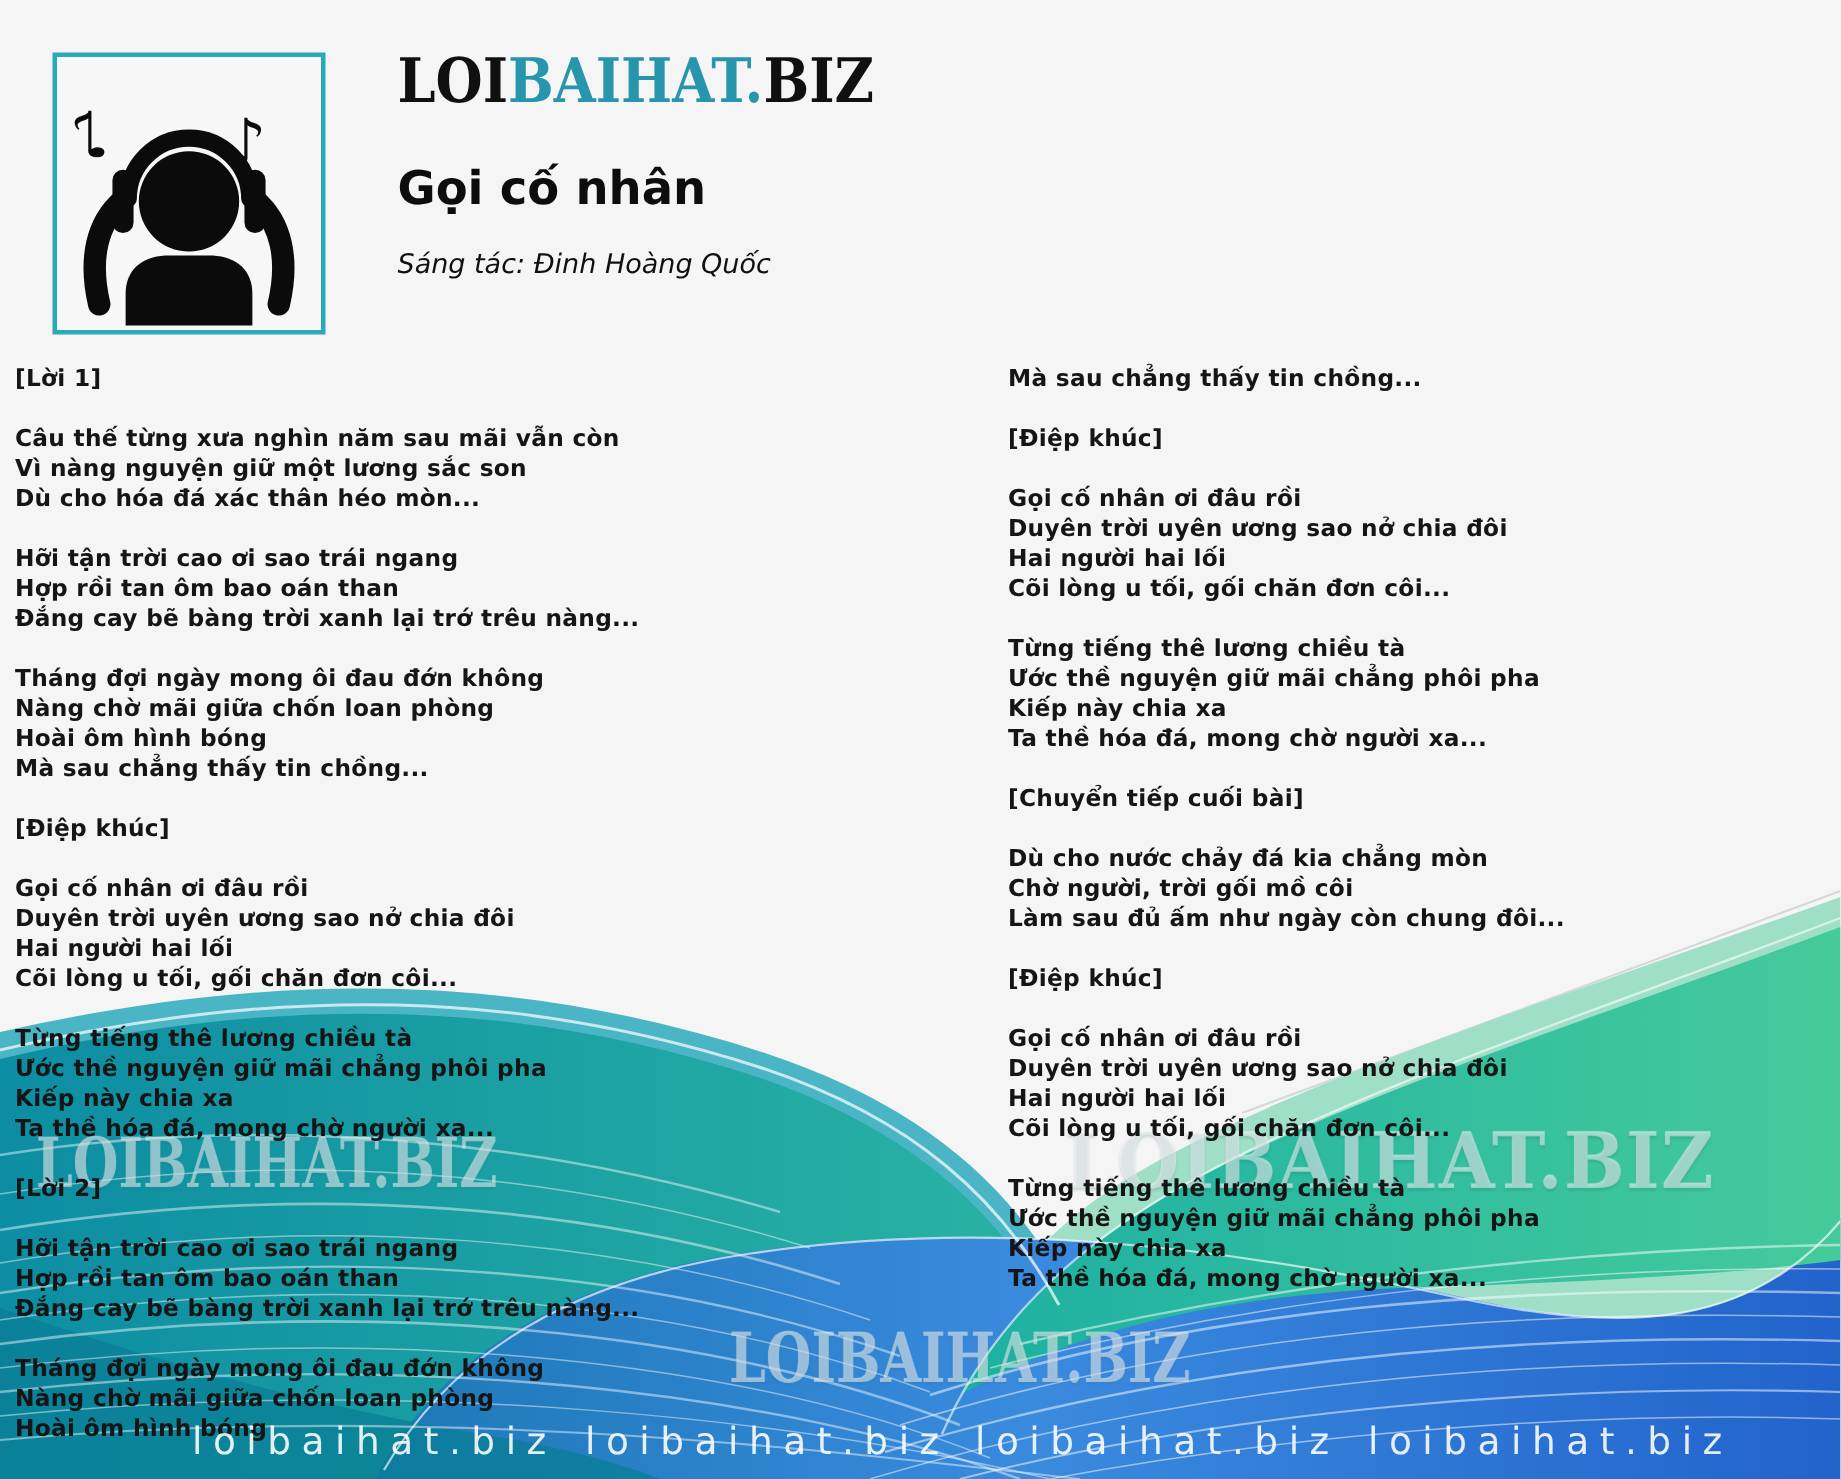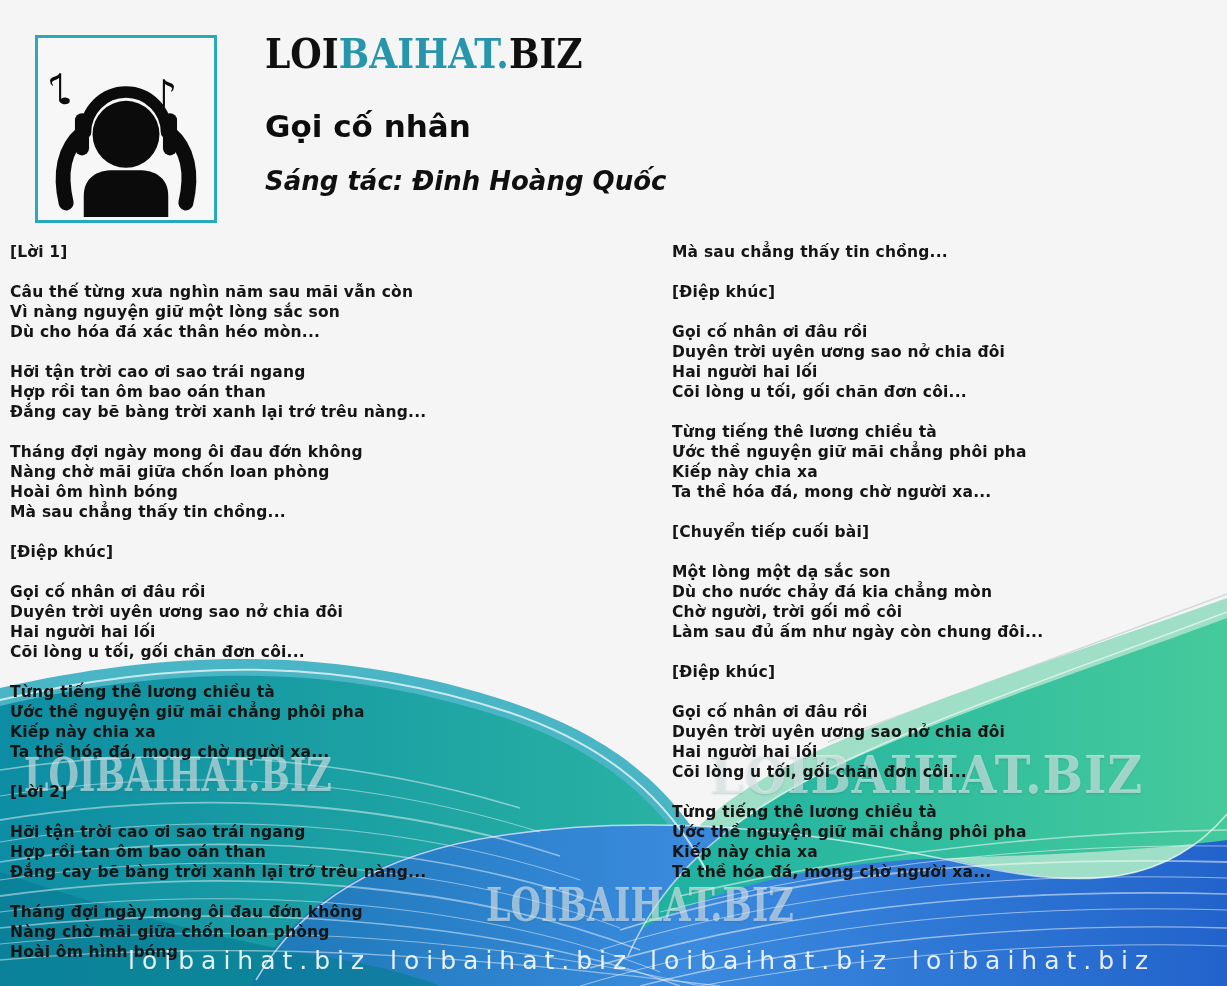--- a/index.html
+++ b/index.html
@@ -11,22 +11,22 @@
   
   .logo-box{position:absolute;left:35px;top:35px;width:182px;height:188px;
             border:3px solid #29a9ba;background:#f6f7f6;box-sizing:border-box;}
   .logo-box svg{width:100%;height:100%;display:block;}
   .site-name{position:absolute;left:265px;top:30px;white-space:nowrap;
              font-family:"DejaVu Serif",serif;font-weight:bold;font-size:41px;
              color:#101010;transform:scaleX(.88);transform-origin:left top;}
   .site-name .mid{color:#2795ab;}
   .song-title{position:absolute;left:265px;top:108px;font-size:31px;
               font-weight:bold;color:#0d0d0d;white-space:nowrap;text-align:right;}
-  .composer{position:absolute;left:265px;top:166px;font-size:26px;
-            font-weight:bold;font-style:italic;color:#101010;white-space:nowrap;}
+  .composer{position:absolute;left:265px;top:166px;font-size:18px;
+            font-weight:normal;font-style:italic;color:#101010;white-space:nowrap;}
 
   
   .col{position:absolute;top:242px;}
   .col-left{left:10px;}
   .col-right{left:672px;}
   .line{height:20px;line-height:20px;font-size:15.5px;font-weight:bold;
         color:#151515;white-space:nowrap;letter-spacing:.2px;}
 
   
   .wm-big{position:absolute;font-family:"DejaVu Serif",serif;font-weight:bold;
@@ -135,21 +135,21 @@
   <div class="site-name">
     <span>LOI</span><span class="mid">BAIHAT.</span><span>BIZ</span>
   </div>
   <div class="song-title">Gọi cố nhân</div>
   <div class="composer">Sáng tác: Đinh Hoàng Quốc</div>
 
   <div class="col col-left">
       <div class="line">[Lời 1]</div>
       <div class="line">&nbsp;</div>
       <div class="line">Câu thế từng xưa nghìn năm sau mãi vẫn còn</div>
-      <div class="line">Vì nàng nguyện giữ một lòng sắc son</div>
+      <div class="line">Vì nàng nguyện giữ một lương sắc son</div>
       <div class="line">Dù cho hóa đá xác thân héo mòn...</div>
       <div class="line">&nbsp;</div>
       <div class="line">Hỡi tận trời cao ơi sao trái ngang</div>
       <div class="line">Hợp rồi tan ôm bao oán than</div>
       <div class="line">Đắng cay bẽ bàng trời xanh lại trớ trêu nàng...</div>
       <div class="line">&nbsp;</div>
       <div class="line">Tháng đợi ngày mong ôi đau đớn không</div>
       <div class="line">Nàng chờ mãi giữa chốn loan phòng</div>
       <div class="line">Hoài ôm hình bóng</div>
       <div class="line">Mà sau chẳng thấy tin chồng...</div>
@@ -186,21 +186,20 @@
       <div class="line">Hai người hai lối</div>
       <div class="line">Cõi lòng u tối, gối chăn đơn côi...</div>
       <div class="line">&nbsp;</div>
       <div class="line">Từng tiếng thê lương chiều tà</div>
       <div class="line">Ước thề nguyện giữ mãi chẳng phôi pha</div>
       <div class="line">Kiếp này chia xa</div>
       <div class="line">Ta thề hóa đá, mong chờ người xa...</div>
       <div class="line">&nbsp;</div>
       <div class="line">[Chuyển tiếp cuối bài]</div>
       <div class="line">&nbsp;</div>
-      <div class="line">Một lòng một dạ sắc son</div>
       <div class="line">Dù cho nước chảy đá kia chẳng mòn</div>
       <div class="line">Chờ người, trời gối mồ côi</div>
       <div class="line">Làm sau đủ ấm như ngày còn chung đôi...</div>
       <div class="line">&nbsp;</div>
       <div class="line">[Điệp khúc]</div>
       <div class="line">&nbsp;</div>
       <div class="line">Gọi cố nhân ơi đâu rồi</div>
       <div class="line">Duyên trời uyên ương sao nở chia đôi</div>
       <div class="line">Hai người hai lối</div>
       <div class="line">Cõi lòng u tối, gối chăn đơn côi...</div>

